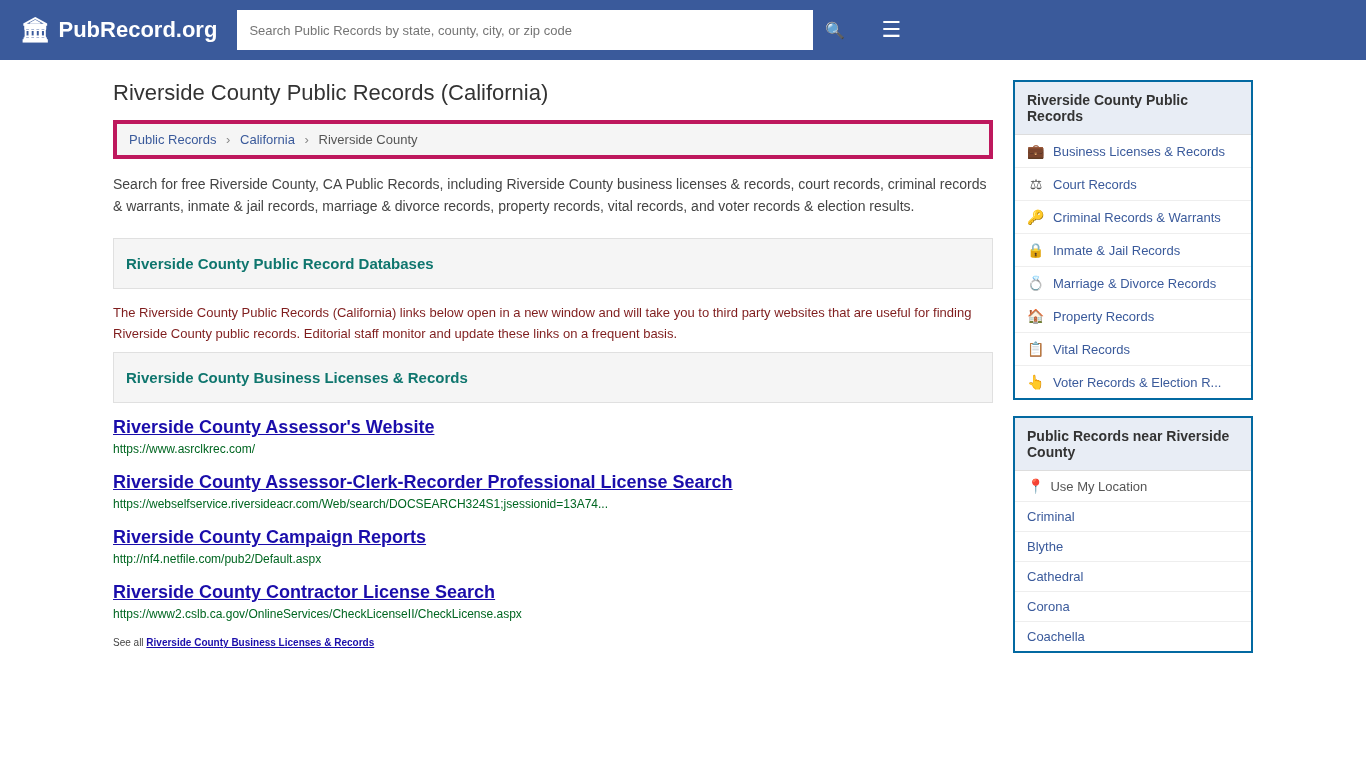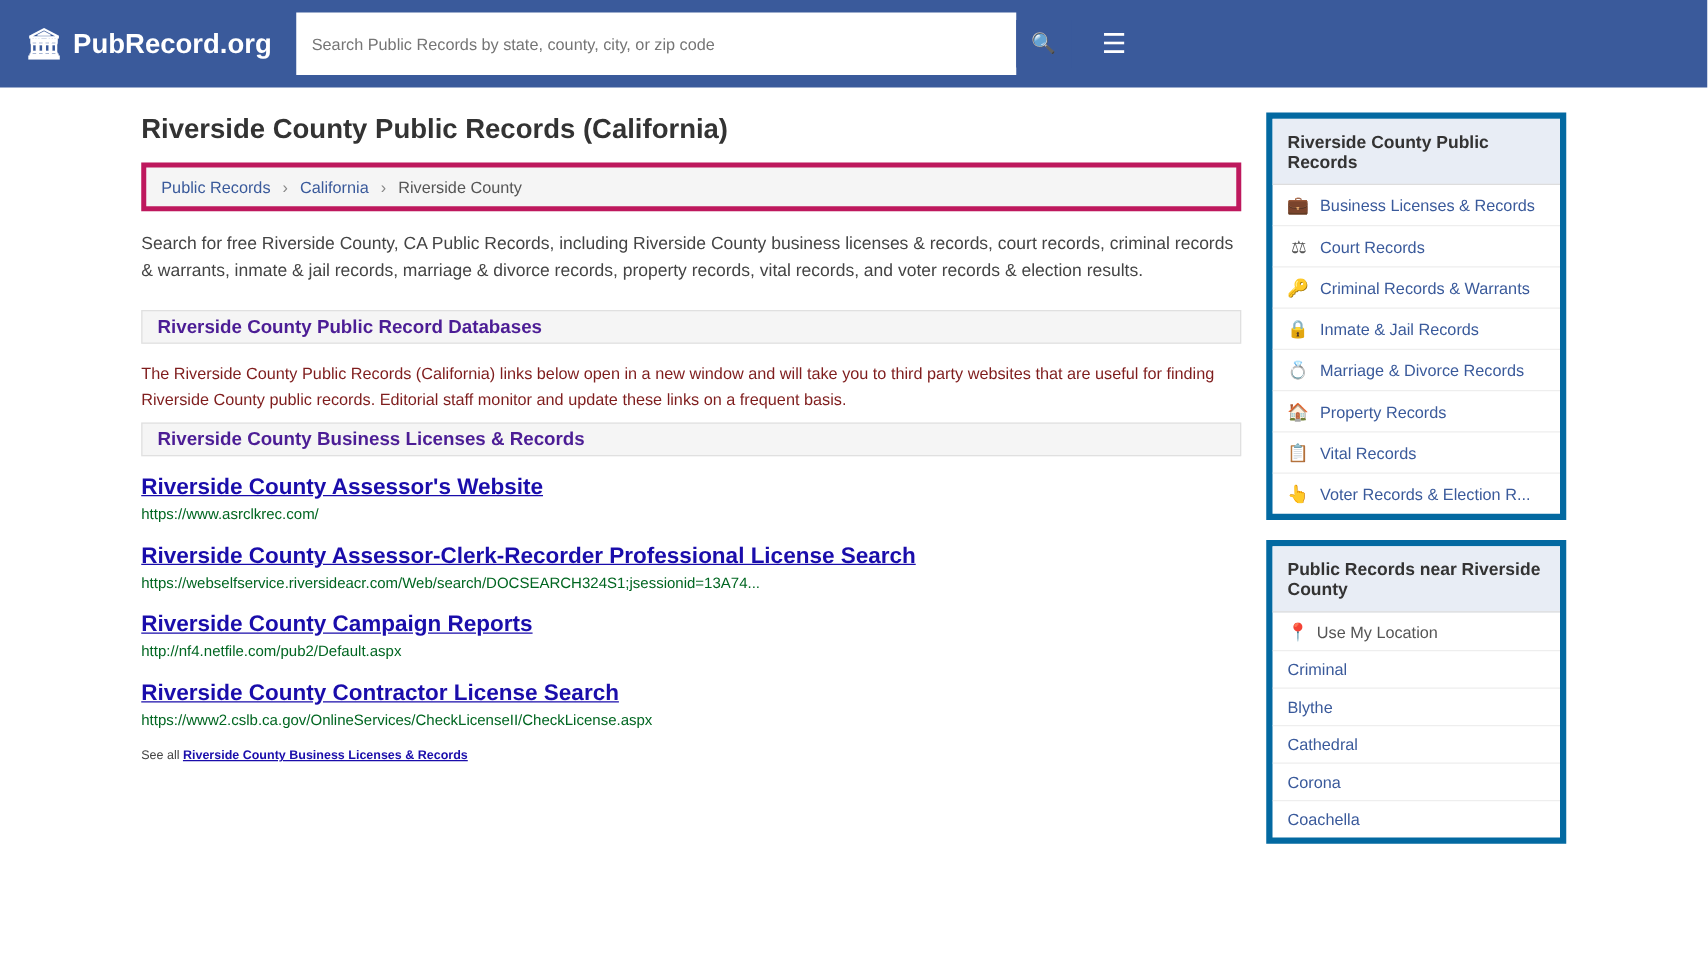--- a/index.html
+++ b/index.html
@@ -30,21 +30,21 @@
       display: flex;
       align-items: center;
       max-width: 620px;
     }
     .search-input {
       flex: 1;
       padding: 8px 12px;
       border: none;
       font-size: 13px;
       outline: none;
-      height: 50px;
+      height: 40px;
     }
     .search-btn {
       background: #3a5a9b;
       border: none;
       color: #fff;
       padding: 0 12px;
       height: 38px;
       cursor: pointer;
       font-size: 16px;
       display: flex;
@@ -69,21 +69,21 @@
       gap: 20px;
     }
 
     
     .main-content {
       flex: 1;
     }
 
     .page-title {
       font-size: 22px;
-      font-weight: bold;
+      font-weight: normal;
       color: #333;
       margin-bottom: 14px;
     }
 
     .breadcrumb {
       background: #f5f5f5;
       padding: 8px 12px;
       border: 4px solid #be185d;
       margin-bottom: 14px;
       font-size: 13px;
@@ -98,24 +98,24 @@
     .description {
       font-size: 14px;
       color: #444;
       line-height: 1.6;
       margin-bottom: 20px;
     }
 
     .section-heading {
       background: #f5f5f5;
       border: 1px solid #e0e0e0;
-      padding: 4px 12px;
+      padding: 16px 12px;
       font-size: 15px;
       font-weight: bold;
-      color: #4c1d95;
+      color: #0f766e;
       margin-bottom: 14px;
     }
 
     .db-description {
       font-size: 13px;
       color: #7f1d1d;
       line-height: 1.6;
       margin-bottom: 8px;
     }
 
@@ -146,21 +146,21 @@
       font-weight: bold;
     }
 
     
     .sidebar {
       width: 240px;
       flex-shrink: 0;
     }
 
     .sidebar-box {
-      border: 5px solid #0369a1;
+      border: 2px solid #0369a1;
       margin-bottom: 16px;
       overflow: hidden;
     }
 
     .sidebar-box-title {
       background: #e8edf5;
       padding: 10px 12px;
       font-size: 14px;
       font-weight: bold;
       color: #333;

